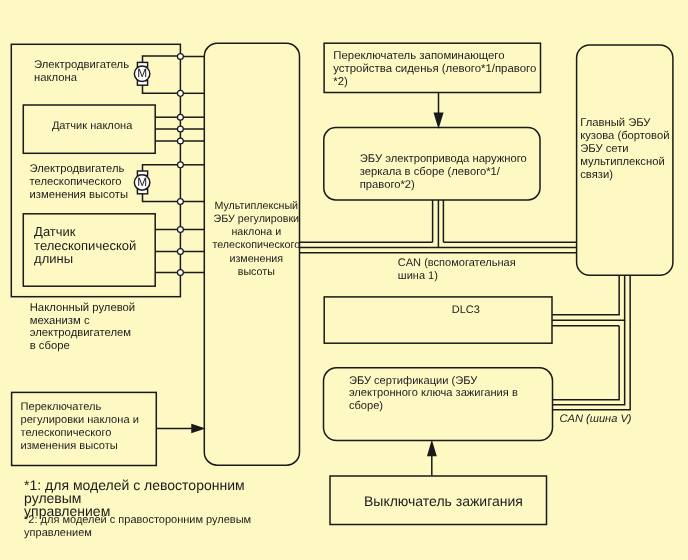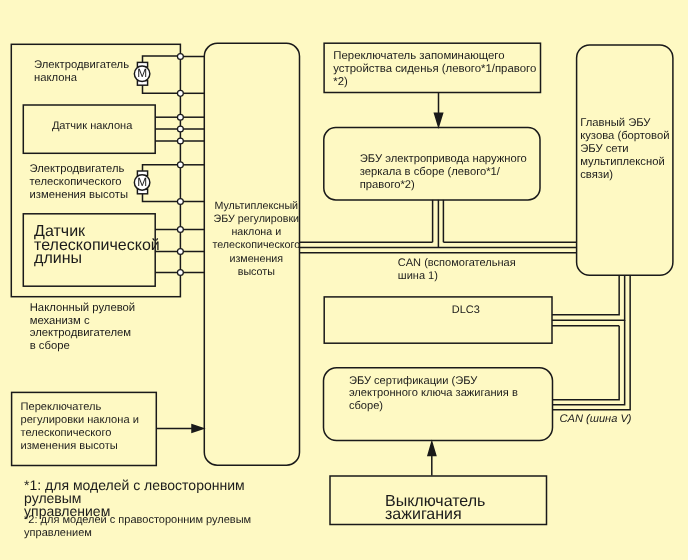--- a/index.html
+++ b/index.html
@@ -121,21 +121,21 @@
     <path d="M624.65 320.25 V404.75 H552.5"></path>
   </g>
 </svg>
 
 <div class="lbl" style="left:34px;top:59.2px;width:120px;font-size:11.25px;">Электродвигатель
 наклона</div>
 <div class="lbl" style="left:51.9px;top:120.4px;width:120px;font-size:11.06px;">Датчик наклона</div>
 <div class="lbl" style="left:29.6px;top:162.9px;width:122px;font-size:11.22px;line-height:12.9px;">Электродвигатель
 телескопического
 изменения высоты</div>
-<div class="lbl" style="left:34.1px;top:225.3px;width:125px;font-size:16px;line-height:13.5px;">Датчик
+<div class="lbl" style="left:34.1px;top:225.3px;width:125px;font-size:13px;line-height:13.5px;">Датчик
 телескопической
 длины</div>
 <div class="lbl" style="left:29.7px;top:301.9px;width:142px;font-size:11.3px;line-height:12.7px;">Наклонный рулевой
 механизм с
 электродвигателем
 в сборе</div>
 <div class="lbl" style="left:20.5px;top:401.1px;width:145px;font-size:11.1px;line-height:12.97px;">Переключатель
 регулировки наклона и
 телескопического
 изменения высоты</div>
@@ -153,21 +153,21 @@
 правого*2)</div>
 <div class="lbl" style="left:580.2px;top:116.6px;width:98px;font-size:11.25px;line-height:13.1px;">Главный ЭБУ
 кузова (бортовой
 ЭБУ сети
 мультиплексной
 связи)</div>
 <div class="lbl" style="left:419.8px;top:304.1px;width:60px;font-size:10.95px;text-align:right;">DLC3</div>
 <div class="lbl" style="left:348.9px;top:374.6px;width:215px;font-size:11.11px;line-height:12.7px;">ЭБУ сертификации (ЭБУ
 электронного ключа зажигания в
 сборе)</div>
-<div class="lbl" style="left:385px;top:494.8px;width:160px;font-size:16px;">Выключатель зажигания</div>
+<div class="lbl" style="left:364px;top:494.8px;width:160px;font-size:14px;">Выключатель зажигания</div>
 
 <div class="lbl" style="left:397.8px;top:257.4px;width:190px;font-size:11.04px;line-height:12.5px;">CAN (вспомогательная
 шина 1)</div>
 <div class="lbl" style="left:559.5px;top:412.7px;width:120px;font-size:11.1px;font-style:italic;">CAN (шина V)</div>
 
 <div class="lbl" style="left:24.1px;top:478.6px;width:265px;font-size:14px;line-height:13.1px;">*1: для моделей с левосторонним рулевым
 управлением</div>
 <div class="lbl" style="left:24.1px;top:514.2px;width:265px;font-size:11px;line-height:13.1px;">*2: для моделей с правосторонним рулевым
 управлением</div>
 

